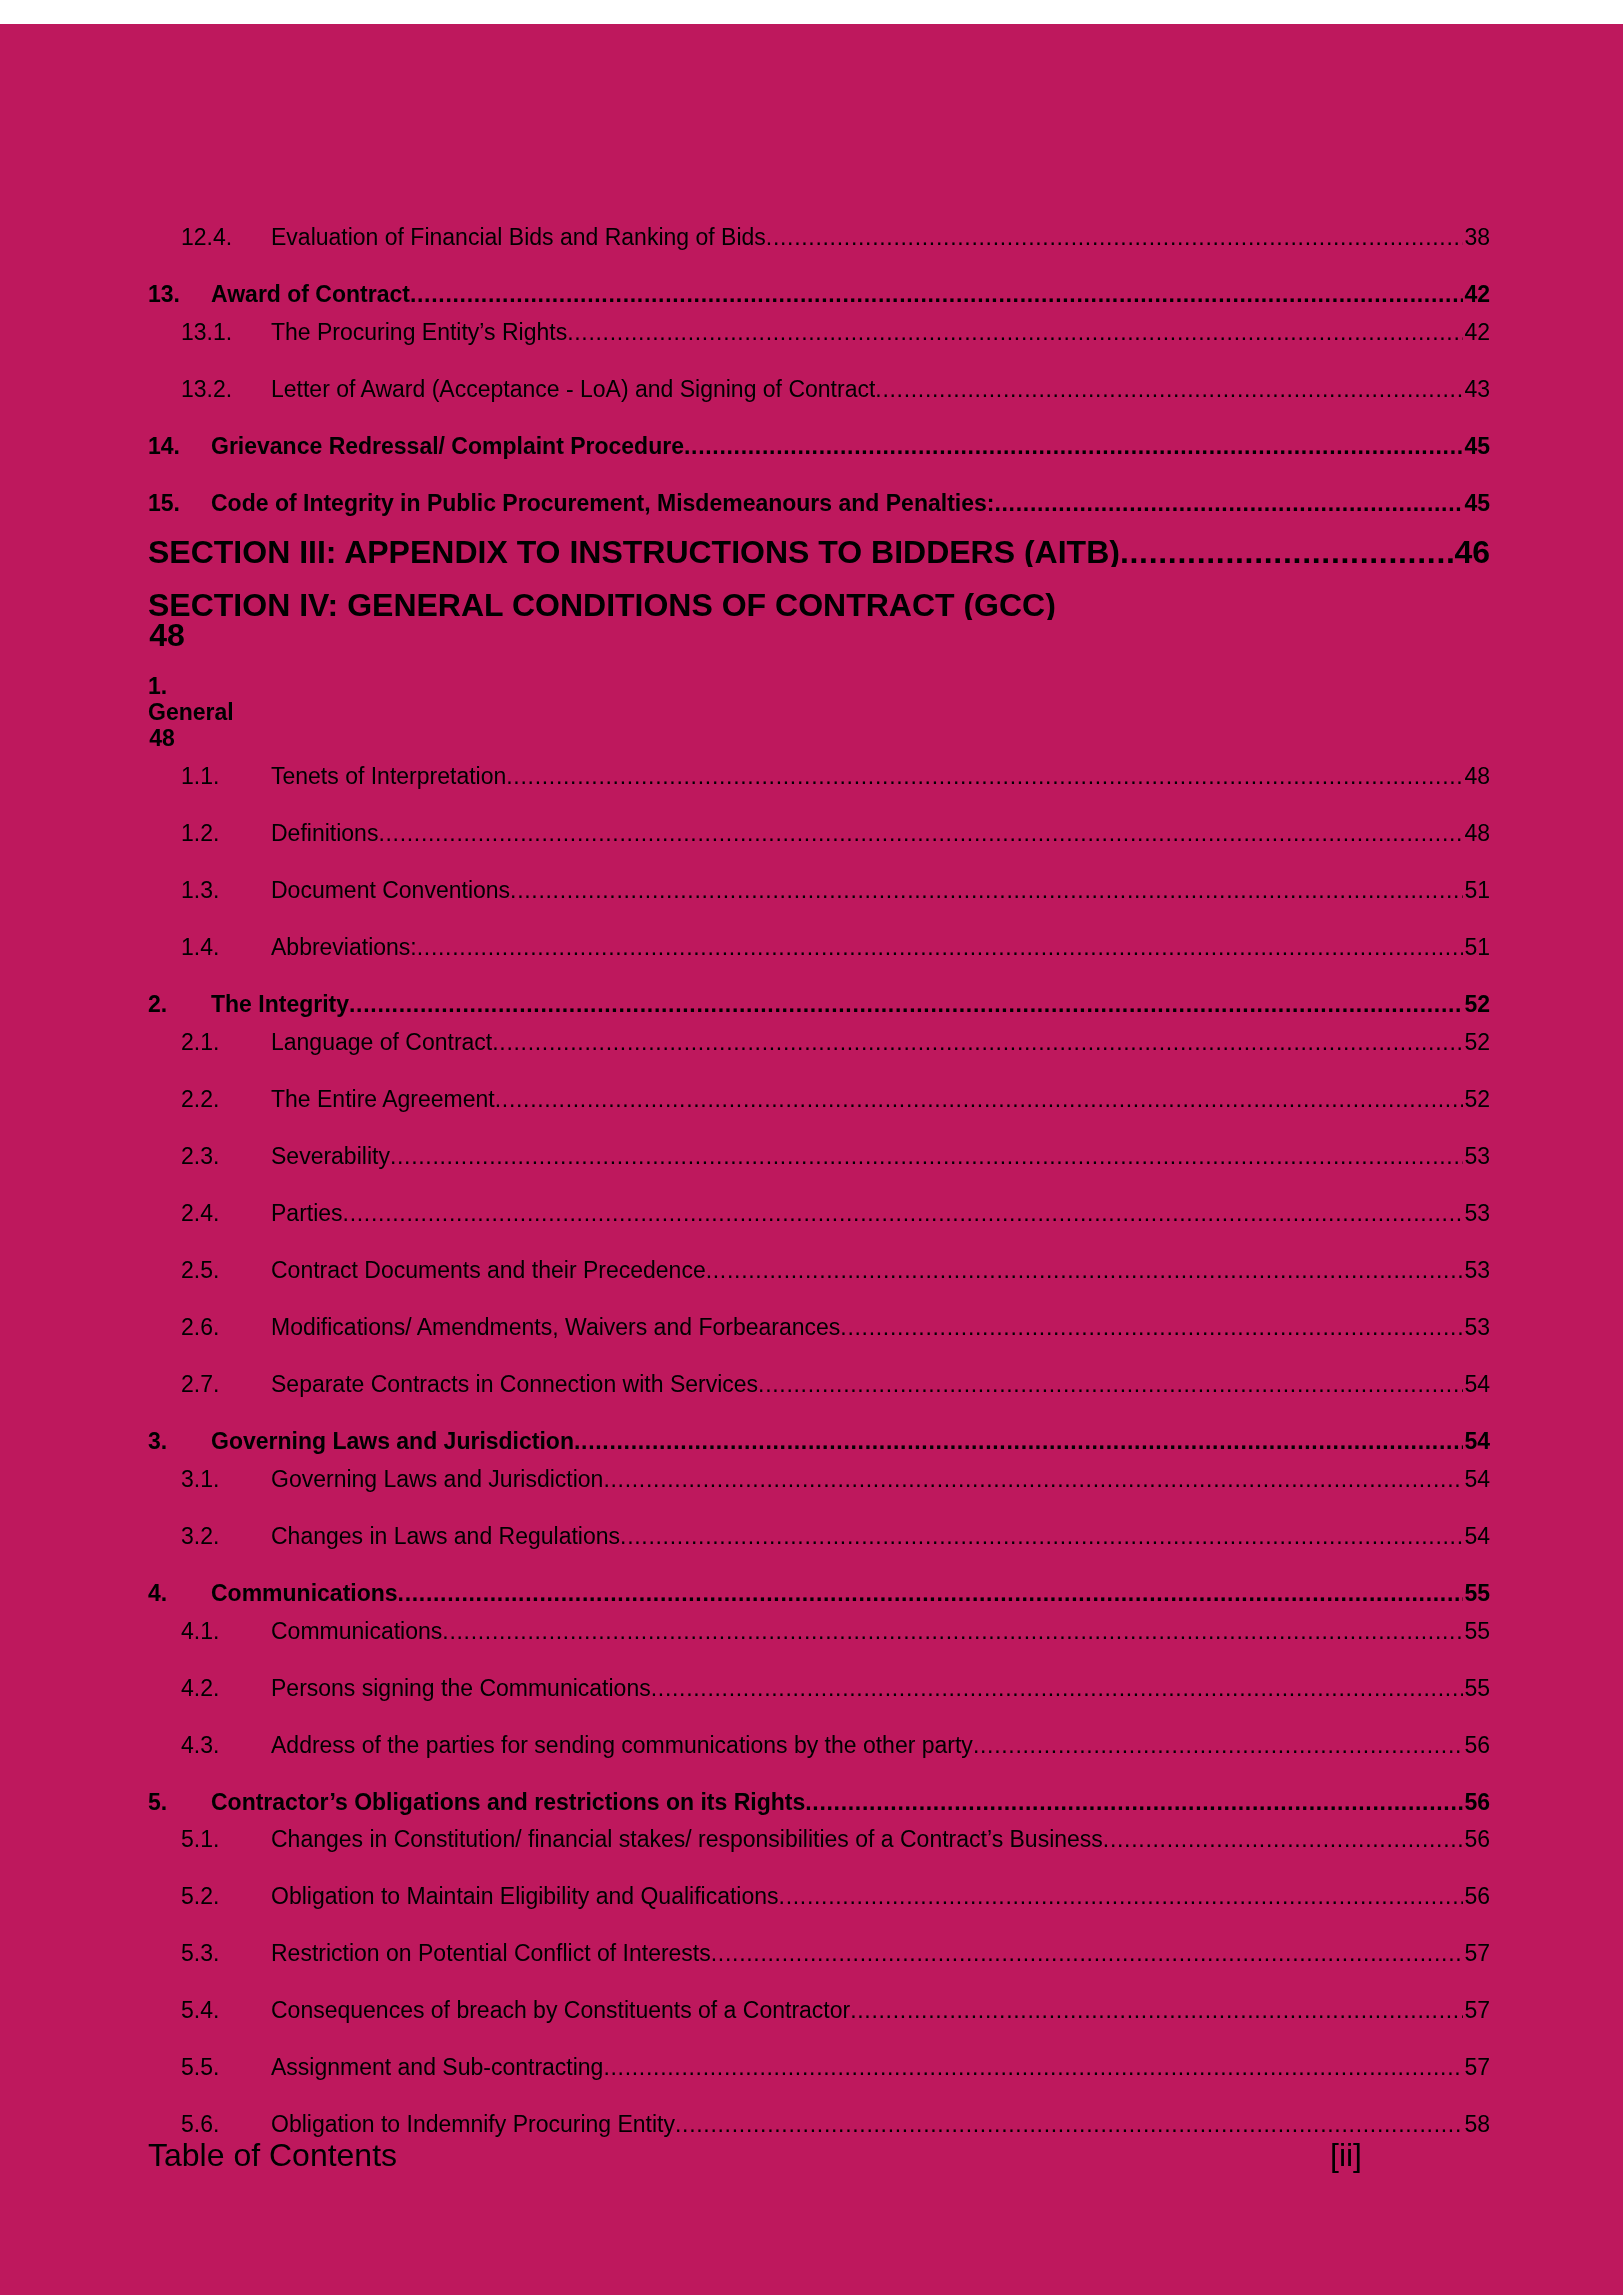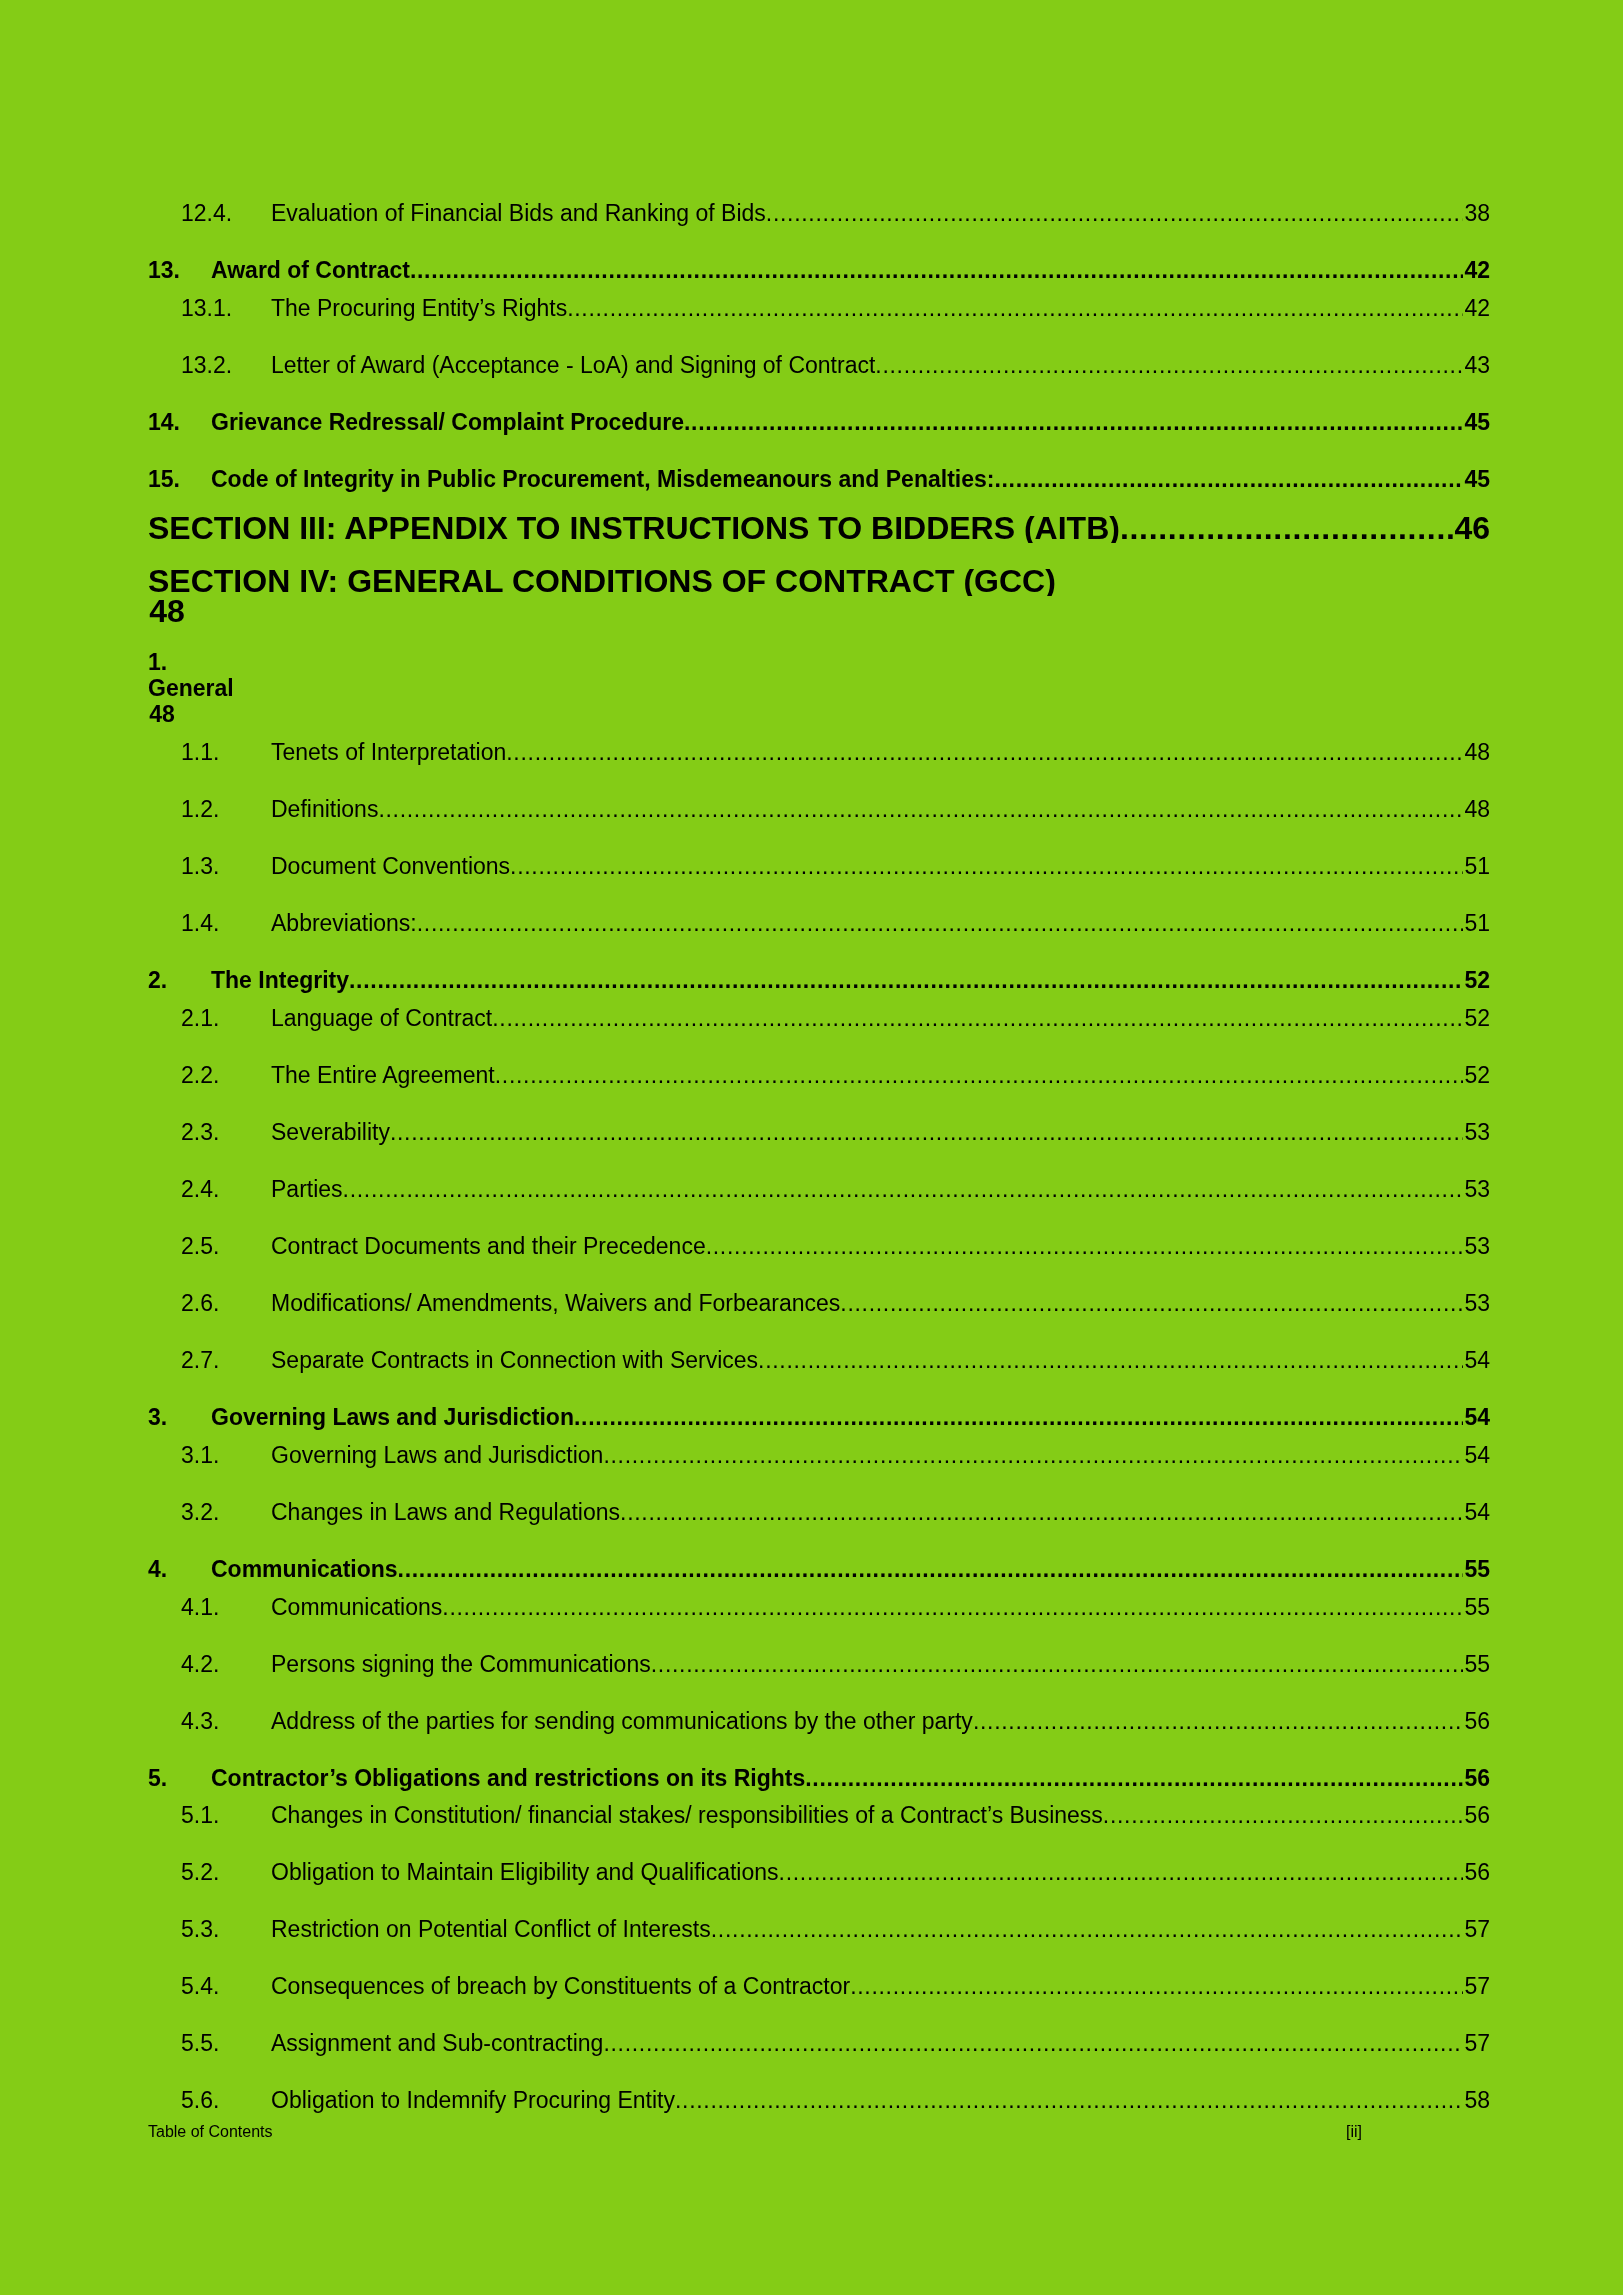--- a/index.html
+++ b/index.html
@@ -7,21 +7,22 @@
   body {
     width: 1623px;
     height: 2295px;
     position: relative;
     font-family: "Liberation Sans", sans-serif;
     color: #000000;
   }
   .page {
     position: absolute;
     inset: 0;
-    background: #84cc16;
+    background: #be185d;
+    margin-top: 24px;
   }
   .content {
     position: absolute;
     left: 148px;
     right: 133px;
     top: 200px;
   }
   .toc-row {
     display: flex;
     align-items: baseline;
@@ -64,21 +65,21 @@
     padding-left: 1.3px;
   }
   .footer {
     position: absolute;
     left: 148px;
     right: 133px;
     top: 2118px;
     display: flex;
     justify-content: space-between;
     align-items: baseline;
-    font-size: 16px;
+    font-size: 32px;
     line-height: 27.5px;
   }
   .footer .footer-right { margin-right: 128px; }
 </style>
 </head>
 <body>
 
 <div class="page">
 
   <main class="content">

